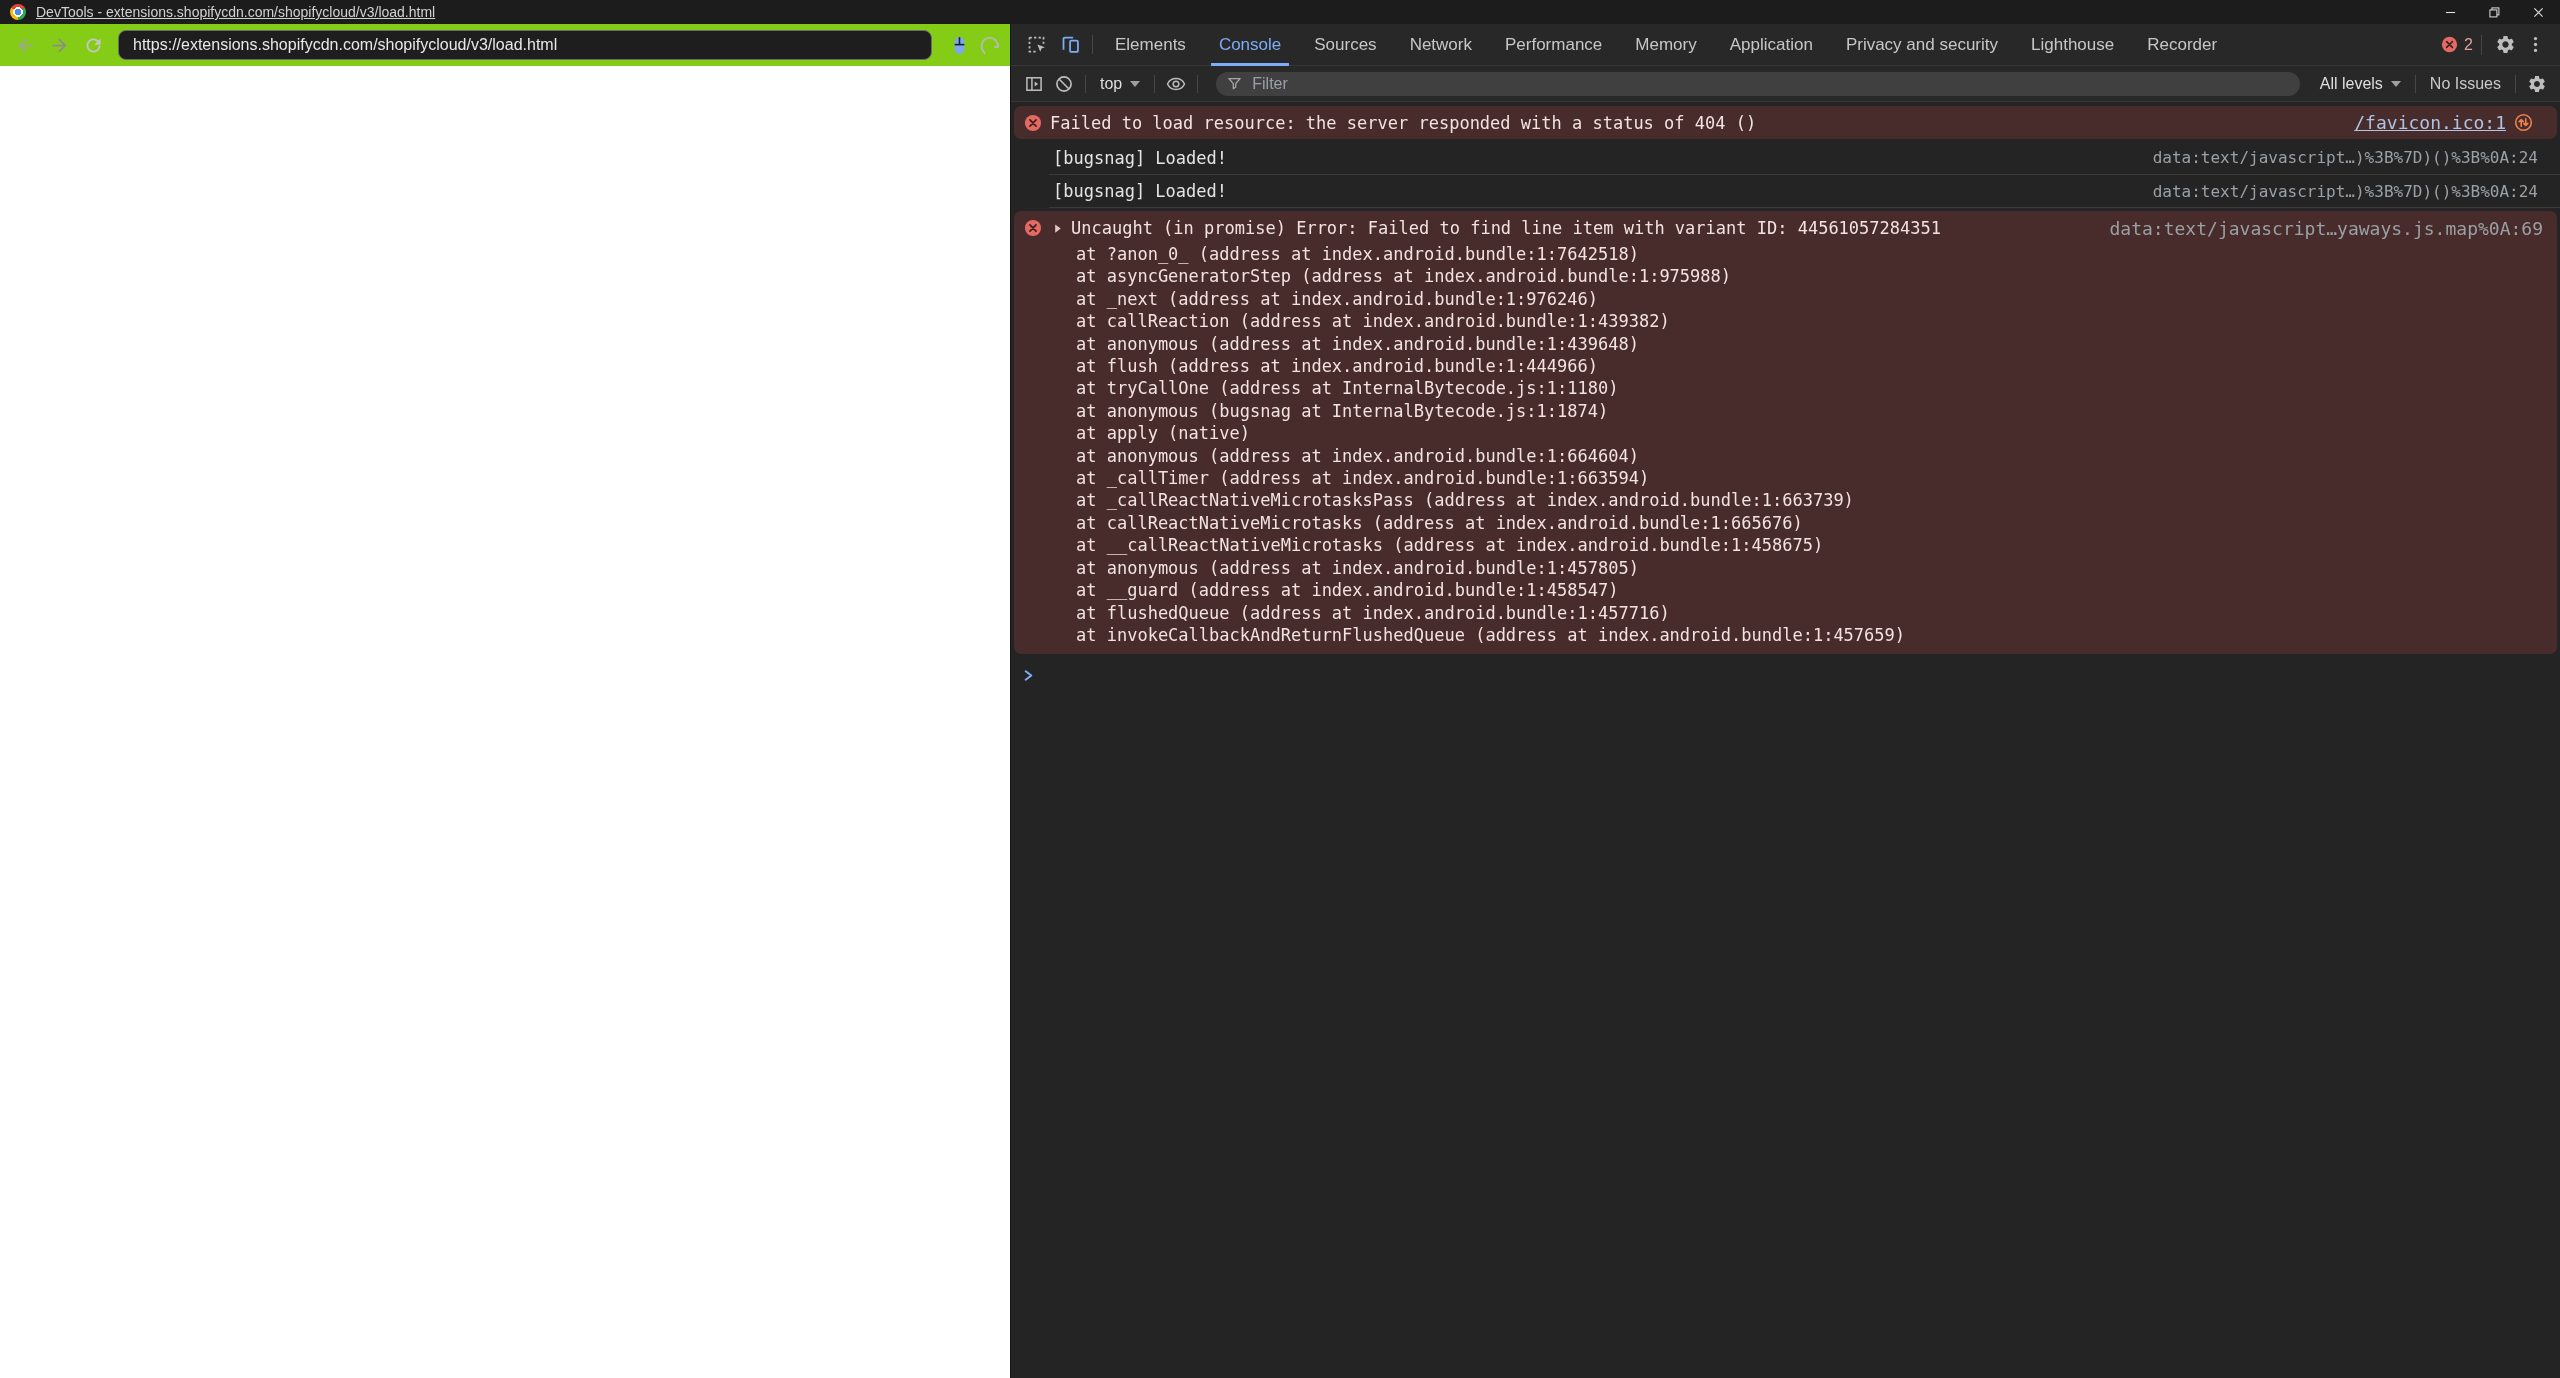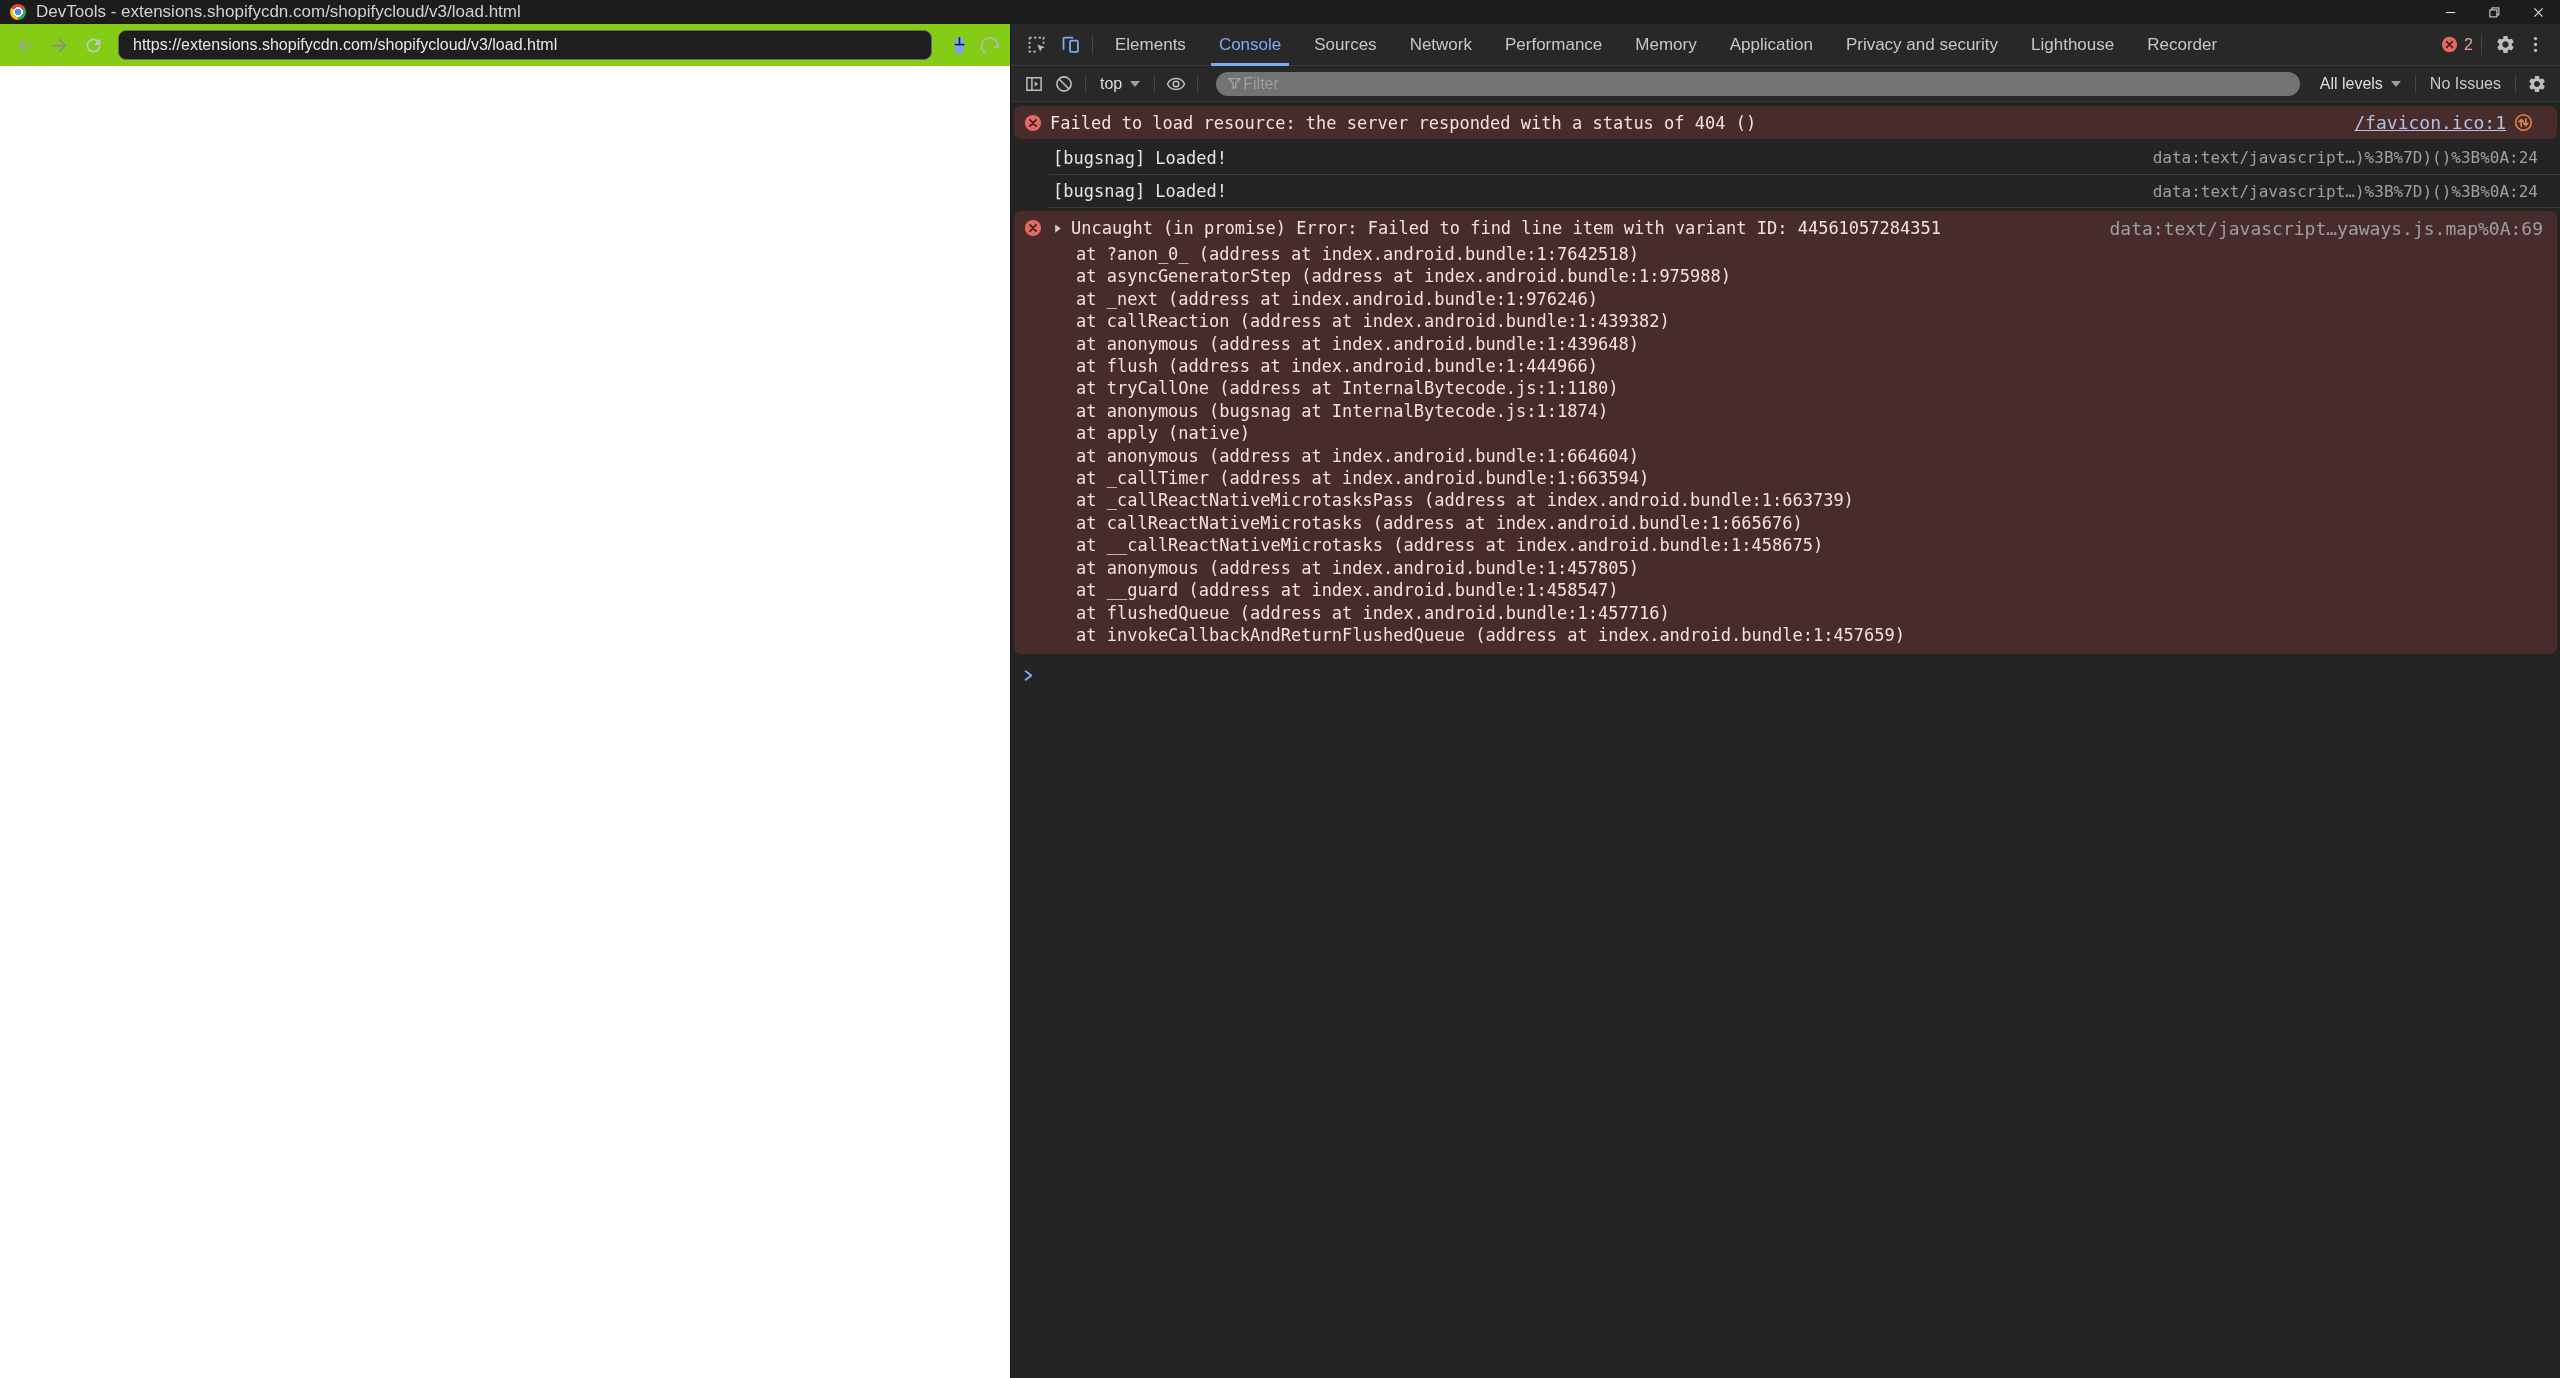--- a/index.html
+++ b/index.html
@@ -7,21 +7,21 @@
               font-family:"Liberation Sans", sans-serif; }
   .app { width:2560px; height:1378px; display:flex; flex-direction:column; }
 
   
   .titlebar { height:24px; flex:none; background:#1c1c1c; display:flex; align-items:center;
               padding-left:10px; gap:10px; }
   .chrome-logo { width:16px; height:16px; border-radius:50%; flex:none;
     background:
       radial-gradient(circle at 50% 50%, #4a90e2 0 30%, #ffffff 30% 42%, rgba(0,0,0,0) 43%),
       conic-gradient(from -60deg, #ea4335 0 120deg, #34a853 120deg 240deg, #fbbc05 240deg 360deg); }
-  .titlebar .title { font-size:17px; color:#d2d2d2; white-space:nowrap; }
+  .titlebar .title { font-size:14px; color:#d2d2d2; white-space:nowrap;text-decoration:underline; }
   .win-controls { margin-left:auto; display:flex; height:100%; }
   .win-btn { width:44px; height:100%; display:flex; align-items:center; justify-content:center; }
 
   
   .main { flex:1; display:flex; min-height:0; }
 
   
   .browser-pane { width:1010px; flex:none; display:flex; flex-direction:column; background:#84cc16; }
   .toolbar { height:42px; flex:none; display:flex; align-items:center; padding:0 6px 0 8px; }
   .nav-btn { width:34px; height:34px; border-radius:17px; flex:none;
@@ -63,22 +63,22 @@
   .dt-toolbar { height:36px; flex:none; display:flex; align-items:center;
                 border-bottom:1px solid #373737; padding:0 8px; }
   .dt-toolbar .vsep { height:18px; margin:0 6px; }
   .tool-btn { width:30px; height:30px; display:flex; align-items:center; justify-content:center;
               color:#bdbdbd; flex:none; }
   .tool-btn svg { width:20px; height:20px; }
   .dropdown { display:flex; align-items:center; gap:8px; padding:0 8px; color:#dfdfdf;
               font-size:16px; white-space:nowrap; }
   .caret { width:0; height:0; border-left:5px solid transparent; border-right:5px solid transparent;
            border-top:6px solid #9f9f9f; }
-  .filter-pill { flex:1; height:24px; background:#737373; border-radius:12px; margin:0 12px;
-                 display:flex; align-items:center; padding:0 10px; min-width:0; color:#a7a7a7; }
+  .filter-pill { flex:1; height:24px; background:#404040; border-radius:12px; margin:0 12px;
+                 display:flex; align-items:center; padding:0 10px; gap:9px; min-width:0; color:#a7a7a7; }
   .filter-pill svg { width:17px; height:17px; flex:none; }
   .filter-pill input { flex:1; min-width:0; background:transparent; border:0; outline:0;
                        color:#dddddd; font:16px "Liberation Sans", sans-serif; }
   .filter-pill input::placeholder { color:#9aa0a6; }
   .plain-label { color:#c9c9c9; font-size:16px; padding:0 8px; white-space:nowrap; }
 
   
   .console { flex:1; background:#242424; font-family:"DejaVu Sans Mono", monospace; overflow:hidden; }
   .msg-card { margin:4px 3px 2px; background:#472c2b; border-radius:7px; color:#f2e2e0; }
   .msg-card.with-stack { margin-top:3px; padding-bottom:8px; }

